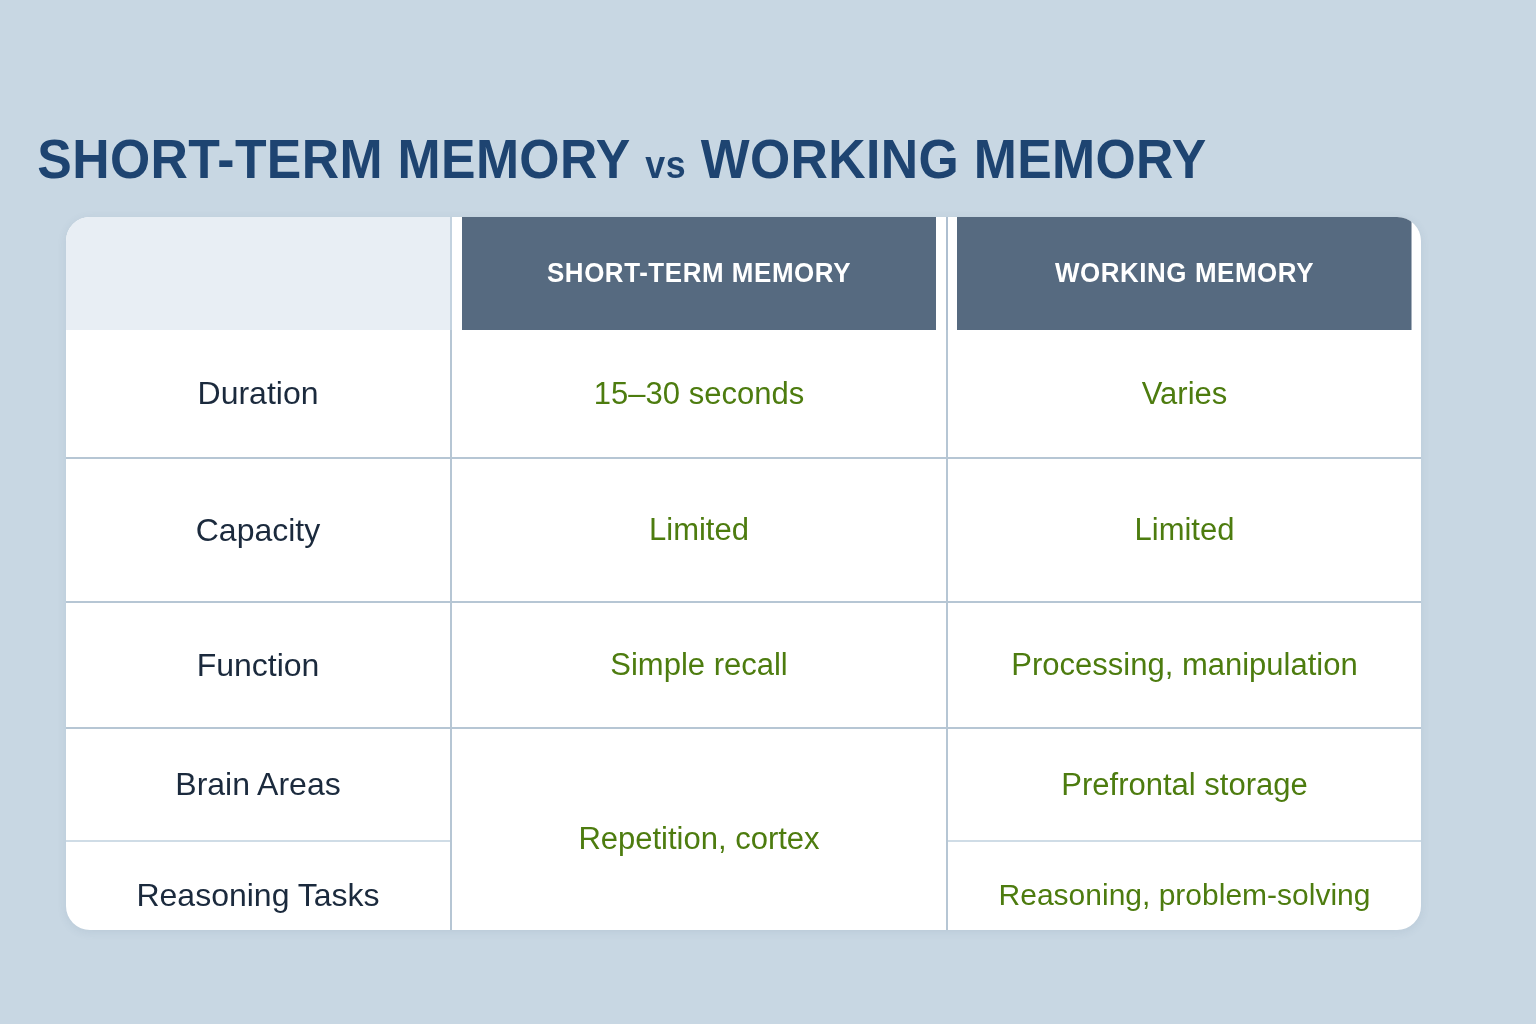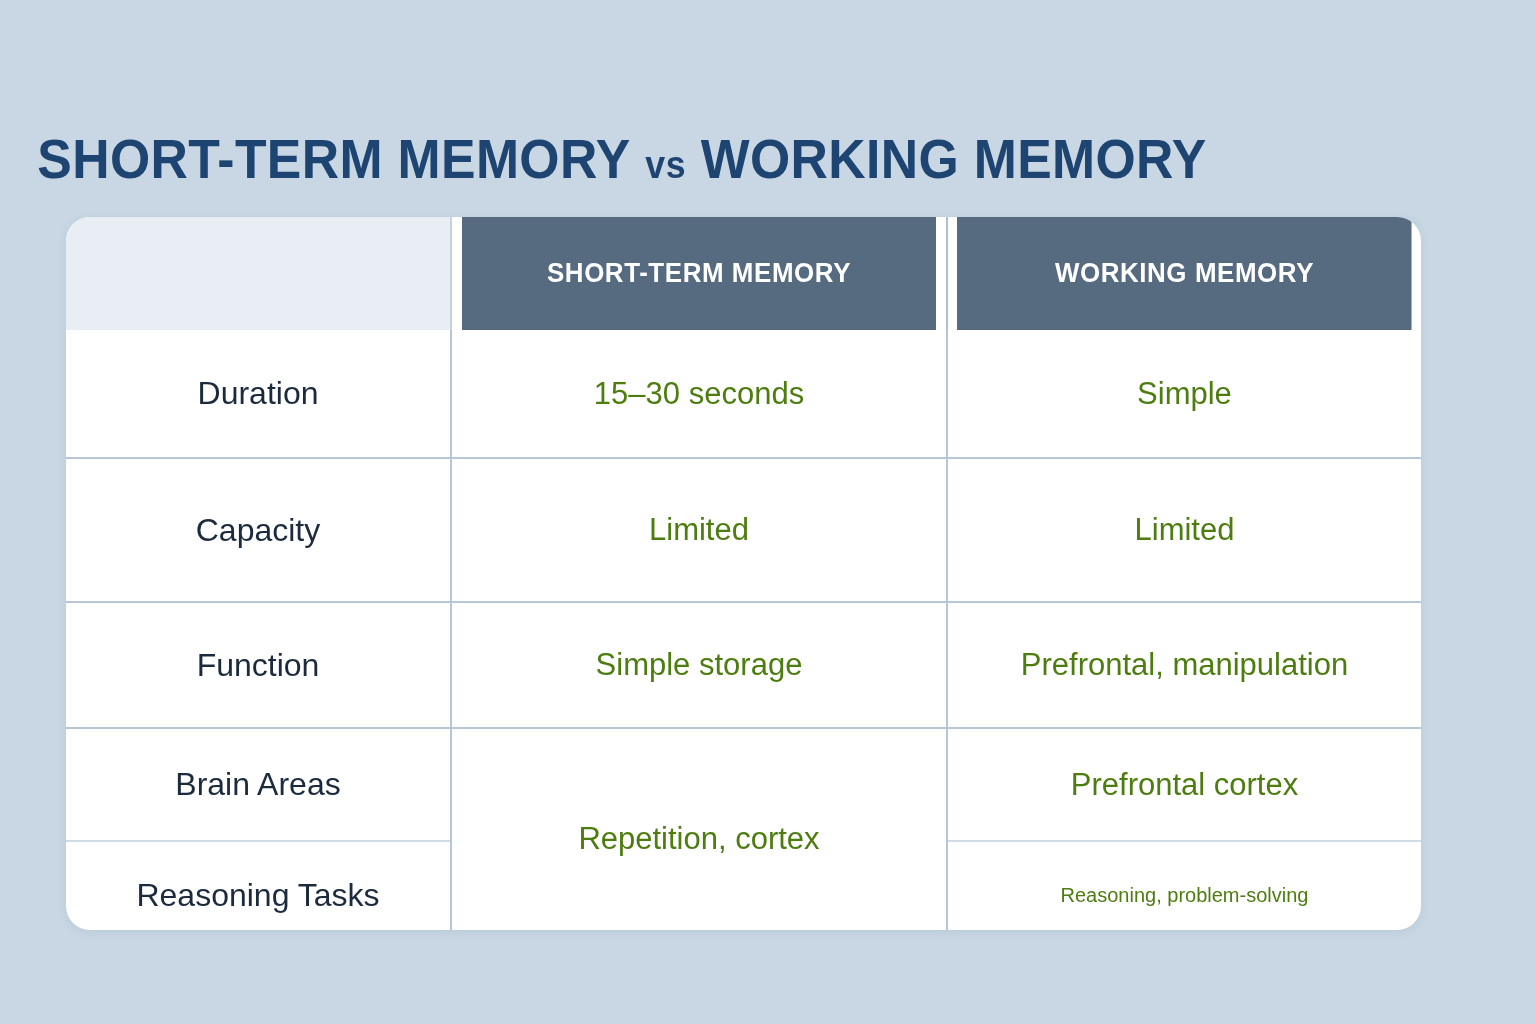--- a/index.html
+++ b/index.html
@@ -116,21 +116,21 @@
     padding-bottom: 34px;
   }
   td.no-top-border { border-top: none !important; }
 
   tr.r1 { height: 128px; }
   tr.r2 { height: 144px; }
   tr.r3 { height: 126px; }
   tr.r4 { height: 113px; }
   tr.r5 { height: 107px; }
 
-  td.value-narrow { font-size: 20px; }
+  td.value-narrow { font-size: 30px; }
 </style>
 </head>
 <body>
 
 <div id="title-bar">
   <h1 id="page-title"><span>SHORT-TERM MEMORY</span><span>&nbsp;</span><span class="vs">vs</span><span>&nbsp;</span><span>WORKING MEMORY</span></h1>
 </div>
 
 <div id="comparison-card">
   <table id="comparison-table">
@@ -144,39 +144,39 @@
         <th class="corner-cell"></th>
         <th class="col-header col-header-first">SHORT-TERM MEMORY</th>
         <th class="col-header">WORKING MEMORY</th>
       </tr>
     </thead>
     <tbody>
 
       <tr class="data-row r1">
         <td class="row-label no-top-border">Duration</td>
         <td class="value-cell value-cell-mid no-top-border">15–30 seconds</td>
-        <td class="value-cell value-cell-right no-top-border">Simple</td>
+        <td class="value-cell value-cell-right no-top-border">Varies</td>
       </tr>
 
       <tr class="data-row r2">
         <td class="row-label">Capacity</td>
         <td class="value-cell value-cell-mid">Limited</td>
         <td class="value-cell value-cell-right">Limited</td>
       </tr>
 
       <tr class="data-row r3">
         <td class="row-label">Function</td>
-        <td class="value-cell value-cell-mid">Simple storage</td>
-        <td class="value-cell value-cell-right">Prefrontal, manipulation</td>
+        <td class="value-cell value-cell-mid">Simple recall</td>
+        <td class="value-cell value-cell-right">Processing, manipulation</td>
       </tr>
 
       <tr class="data-row r4">
         <td class="row-label">Brain Areas</td>
         <td class="value-cell value-cell-mid merged-mid" rowspan="2">Repetition, cortex</td>
-        <td class="value-cell value-cell-right">Prefrontal cortex</td>
+        <td class="value-cell value-cell-right">Prefrontal storage</td>
       </tr>
 
       <tr class="data-row thin-divider r5">
         <td class="row-label">Reasoning Tasks</td>
         <td class="value-cell value-cell-right value-narrow">Reasoning, problem-solving</td>
       </tr>
 
     </tbody>
   </table>
 </div>

